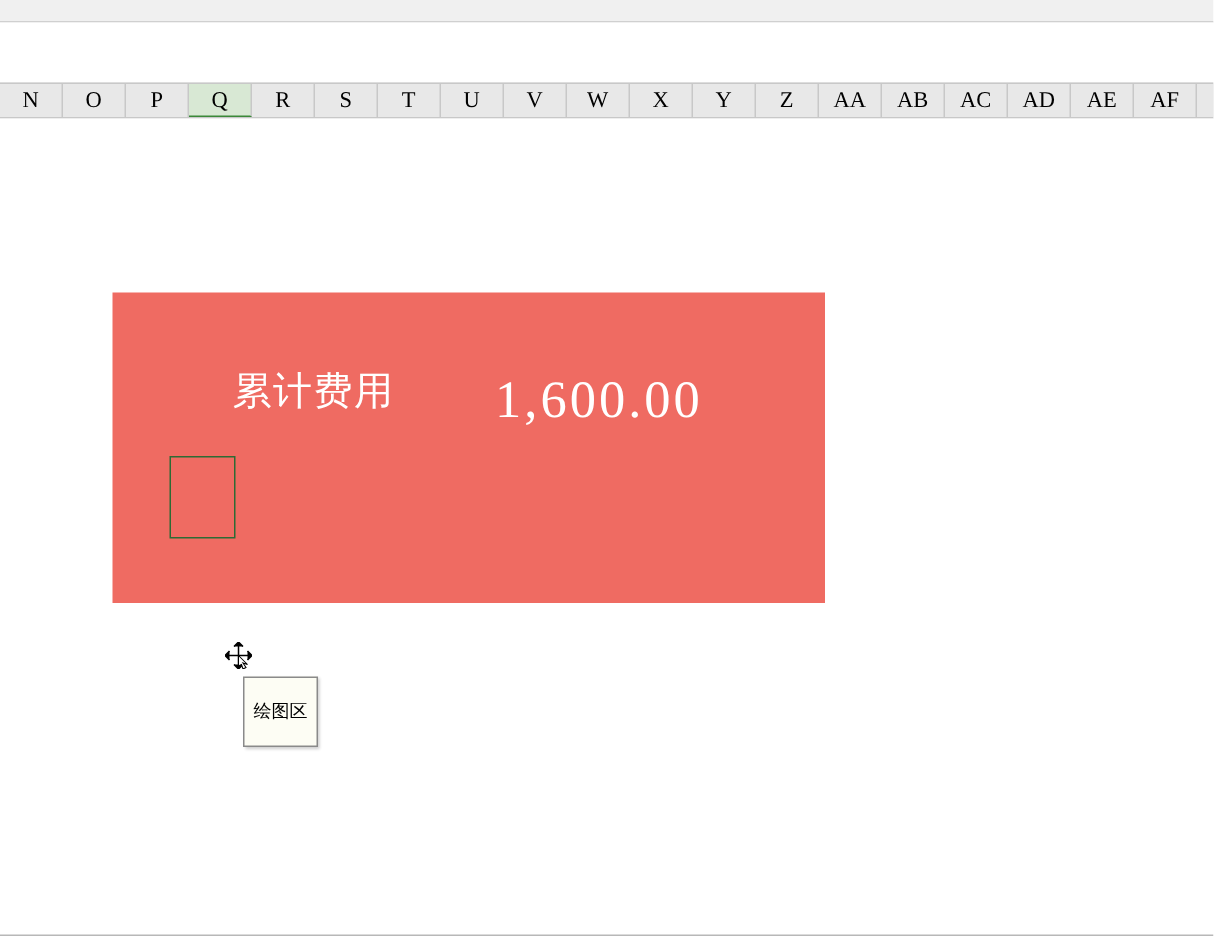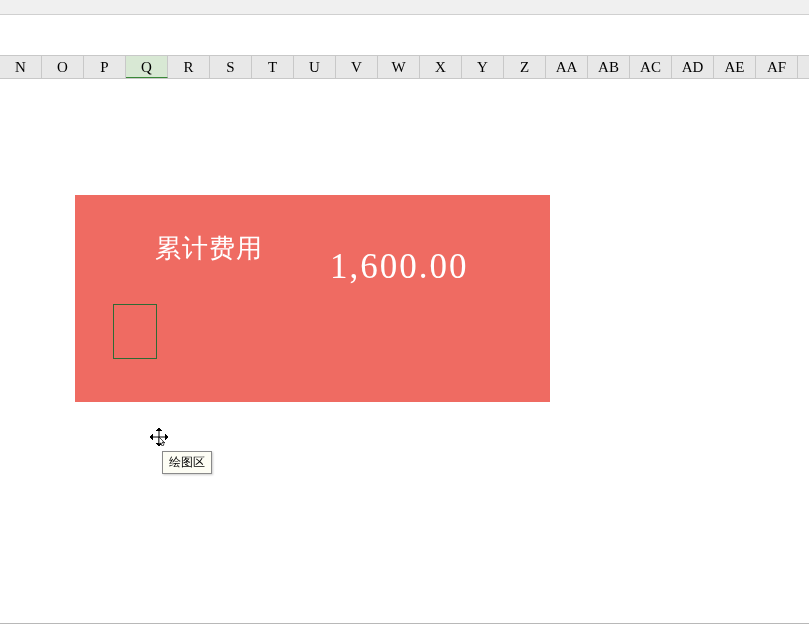--- a/index.html
+++ b/index.html
@@ -50,21 +50,21 @@
       position: absolute;
       left: 75px;
       top: 116px;
       width: 475px;
       height: 207px;
       background: #ef6b62;
     }
     .chart-title {
       position: absolute;
       left: 80px;
-      top: 36px;
+      top: 48px;
       font-family: "SimSun", "宋体", serif;
       font-size: 26px;
       font-weight: 400;
       color: #fff;
       letter-spacing: 1px;
     }
     .chart-value {
       position: absolute;
       left: 255px;
       top: 52px;
@@ -93,21 +93,21 @@
     }
     
     .tooltip {
       position: absolute;
       left: 162px;
       top: 372px;
       background: #fdfdf4;
       border: 1px solid #8a8a8a;
       font-family: "SimSun", "宋体", serif;
       font-size: 12px;
-      padding: 2px 6px;
+      padding: 14px 6px;
       color: #000;
       box-shadow: 1px 1px 2px rgba(0,0,0,0.2);
     }
     
     .viewport-edge {
       position: absolute;
       left: 0;
       top: 544px;
       height: 1px;
       width: 100%;

